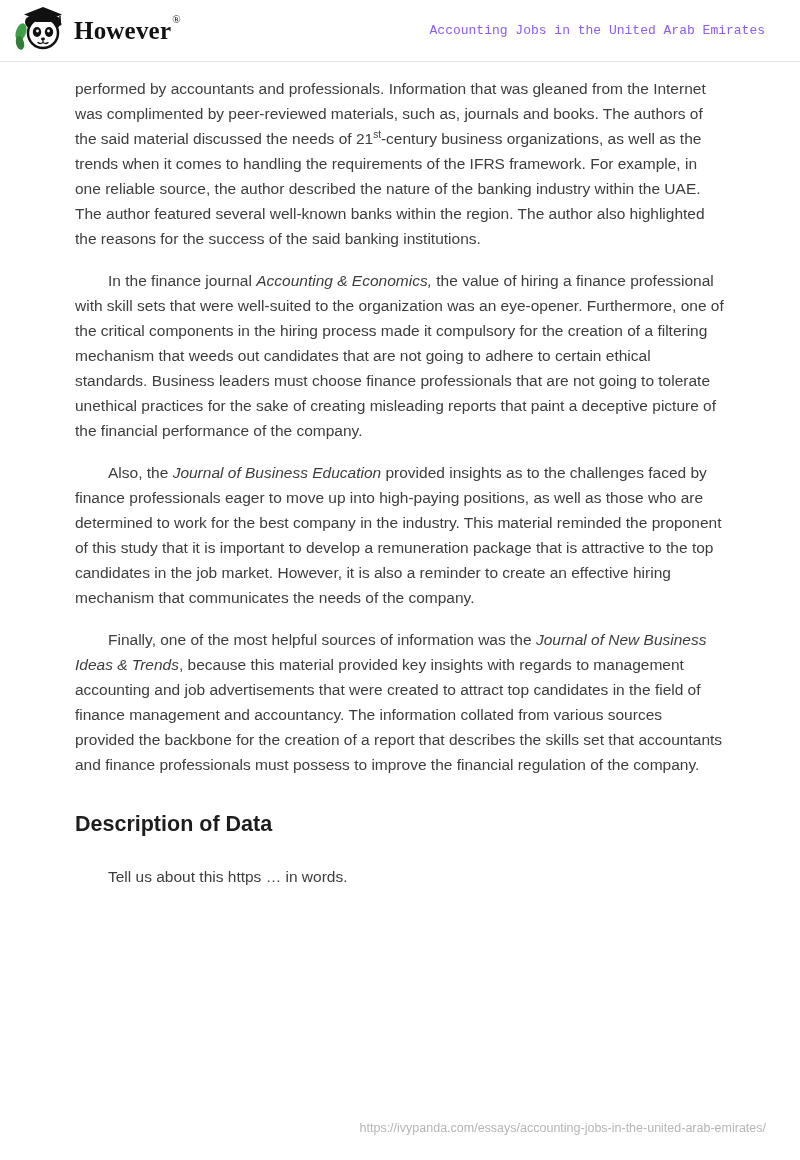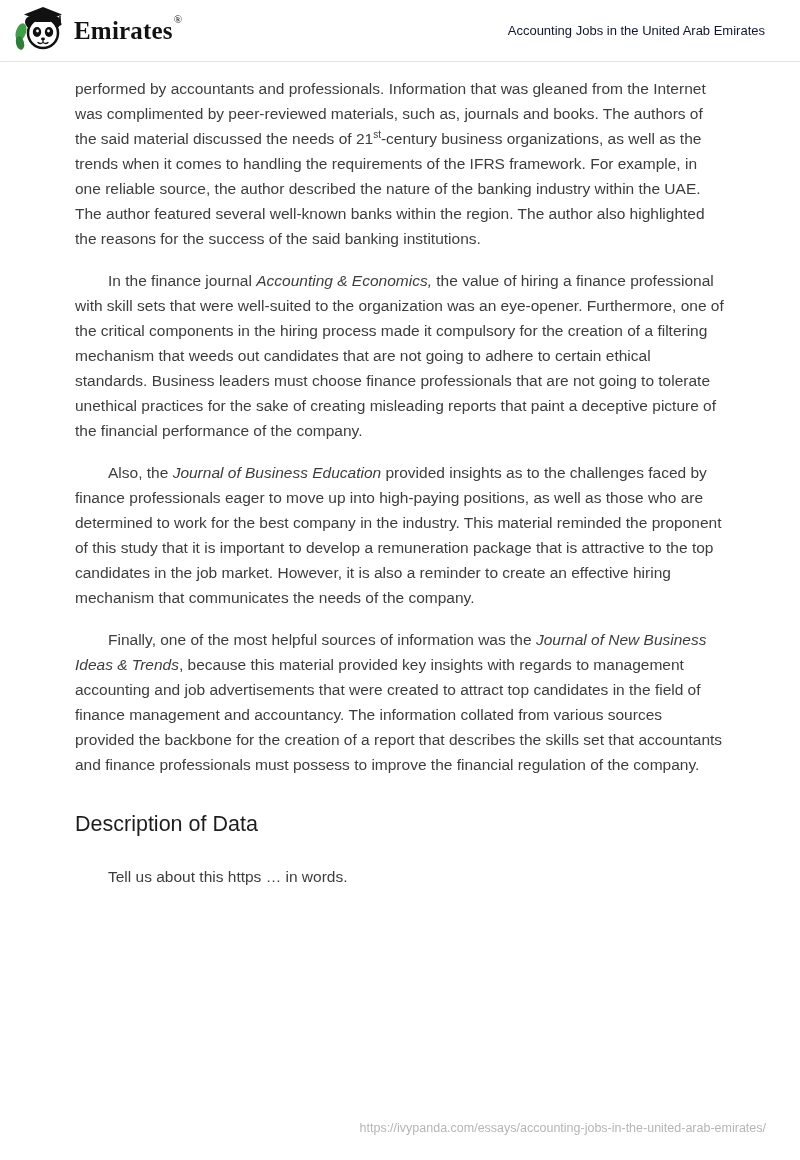--- a/index.html
+++ b/index.html
@@ -42,22 +42,23 @@
     font-family: "Liberation Serif", serif;
     font-size: 11px;
     color: #121212;
     vertical-align: super;
     position: relative;
     top: -9px;
     left: 1px;
   }
   .page-title {
     font-size: 13px;
-    color: #0f172a;
+    color: #8b5cf6;
     text-align: right;
+    font-family: Liberation Mono, monospace;
   }
 
   
   .content {
     padding: 14px 75px 0 75px;
     color: #3d3d3d;
   }
   .para {
     font-size: 15.5px;
     line-height: 25px;
@@ -75,21 +76,21 @@
   .h-findings {
     font-size: 29px;
     font-weight: 700;
     color: #1d1d1d;
     margin-top: 37px;
     margin-bottom: 0;
     letter-spacing: 0.2px;
   }
   .h-desc {
     font-size: 21.5px;
-    font-weight: 400;
+    font-weight: 700;
     color: #1d1d1d;
     margin-top: 35px;
     margin-bottom: 0;
   }
   .para.after-heading { margin-top: 27px; }
 
   
   .footer {
     position: absolute;
     right: 34px;
@@ -128,21 +129,21 @@
           <ellipse cx="29" cy="34" rx="2" ry="1.4" fill="#111111"></ellipse>
           <path d="M29 35.5 v2 M29 37.5 q-3 2 -5 0 M29 37.5 q3 2 5 0" stroke="#111111" stroke-width="1.3" fill="none" stroke-linecap="round"></path>
 
           <polygon points="29,2 48,9.5 29,17 10,9.5" fill="#111111"></polygon>
           <rect x="21" y="12" width="16" height="5" rx="1" fill="#111111"></rect>
           <path d="M46 10.5 v7" stroke="#111111" stroke-width="1.5"></path>
           <circle cx="46" cy="19" r="1.6" fill="#111111"></circle>
         </svg>
       </span>
       <span>
-        <span class="logo-text">Emirates</span><span class="reg">®</span>
+        <span class="logo-text">However</span><span class="reg">®</span>
       </span>
     </a>
     <div class="page-title">Accounting Jobs in the United Arab Emirates</div>
   </header>
 
   <main class="content">
 
     <p class="para"><span>performed by accountants and professionals. Information that was gleaned from the Internet was complimented by peer-reviewed materials, such as, journals and books. The authors of the said material discussed the needs of 21</span><sup>st</sup><span>-century business organizations, as well as the trends when it comes to handling the requirements of the IFRS framework. For example, in one reliable source, the author described the nature of the banking industry within the UAE. The author featured several well-known banks within the region. The author also highlighted the reasons for the success of the said banking institutions.</span></p>
 
     <p class="para indent"><span>In the finance journal </span><em>Accounting &amp; Economics,</em><span> the value of hiring a finance professional with skill sets that were well-suited to the organization was an eye-opener. Furthermore, one of the critical components in the hiring process made it compulsory for the creation of a filtering mechanism that weeds out candidates that are not going to adhere to certain ethical standards. Business leaders must choose finance professionals that are not going to tolerate unethical practices for the sake of creating misleading reports that paint a deceptive picture of the financial performance of the company.</span></p>

